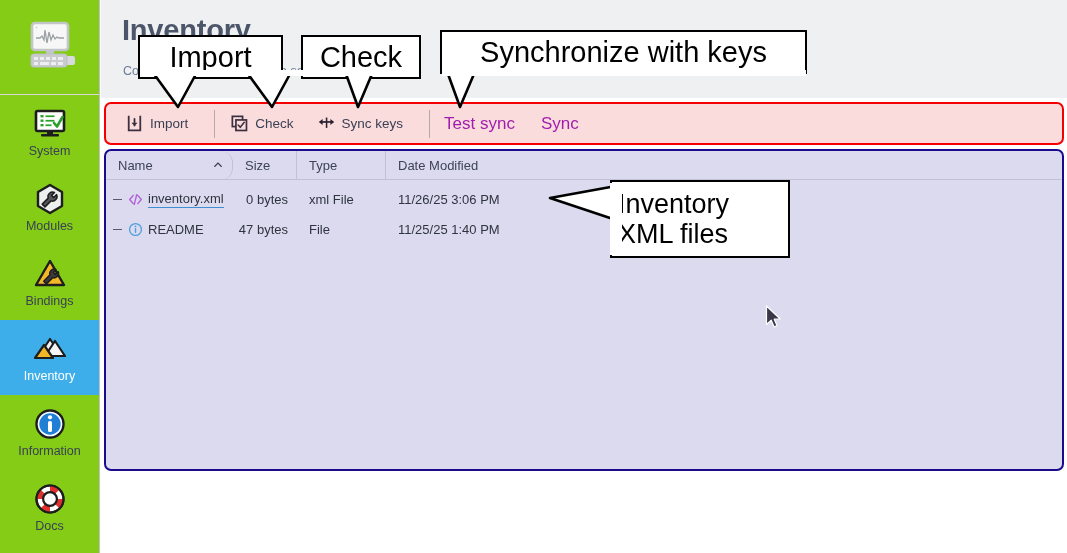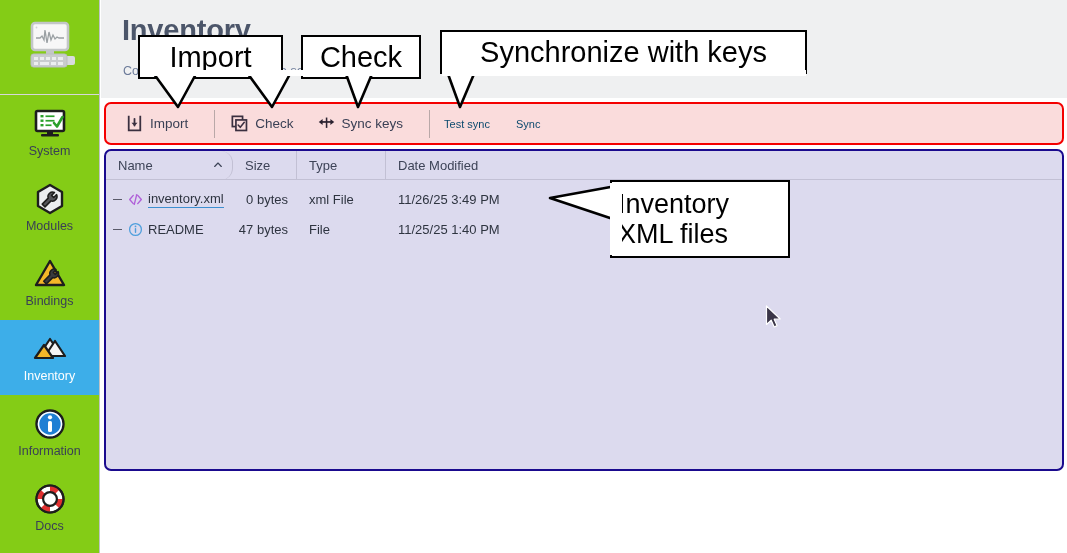--- a/index.html
+++ b/index.html
@@ -74,21 +74,21 @@
     padding: 4px 10px 4px 2px;
     margin-right: 12px;
     cursor: pointer; white-space: nowrap;
   }
   .tb-sep {
     width: 1px; height: 28px;
     background: #b9a8a8;
     margin: 0 14px 0 4px;
   }
   .tb-txt {
-    font-size: 11px; color: #0c4a6e;
+    font-size: 17px; color: #a21caf;
     margin-right: 26px; cursor: pointer; white-space: nowrap;
   }
   .tb-ico { width: 17px; height: 17px; display:block; flex: none; }
 
   
   .filepanel {
     position: absolute; left: 3px; top: 149px;
     width: 960px; height: 322px;
     background: #dcdaee;
     border: 2.5px solid #1a0a8e;
@@ -326,21 +326,21 @@
           <span class="tree-dash"></span>
           <svg class="fico" viewBox="0 0 16 16">
             <polyline points="5.6,3.6 1.8,8 5.6,12.4" fill="none" stroke="#b05fd8" stroke-width="1.5" stroke-linecap="round" stroke-linejoin="round"></polyline>
             <polyline points="10.4,3.6 14.2,8 10.4,12.4" fill="none" stroke="#b05fd8" stroke-width="1.5" stroke-linecap="round" stroke-linejoin="round"></polyline>
             <line x1="9.3" y1="2.8" x2="6.7" y2="13.2" stroke="#b05fd8" stroke-width="1.5" stroke-linecap="round"></line>
           </svg>
           <span class="fname linked">inventory.xml</span>
         </div>
         <div class="cell-size">0 bytes</div>
         <div class="cell-type">xml File</div>
-        <div class="cell-date">11/26/25 3:49 PM</div>
+        <div class="cell-date">11/26/25 3:06 PM</div>
       </div>
 
       <div class="row" style="margin-top:4px;">
         <div class="cell-name">
           <span class="tree-dash"></span>
           <svg class="fico" viewBox="0 0 16 16">
             <circle cx="8" cy="8" r="6.3" fill="none" stroke="#4f9fdc" stroke-width="1.4"></circle>
             <circle cx="8" cy="4.7" r="0.95" fill="#4f9fdc"></circle>
             <rect x="7.25" y="6.5" width="1.5" height="5.1" rx="0.7" fill="#4f9fdc"></rect>
           </svg>

